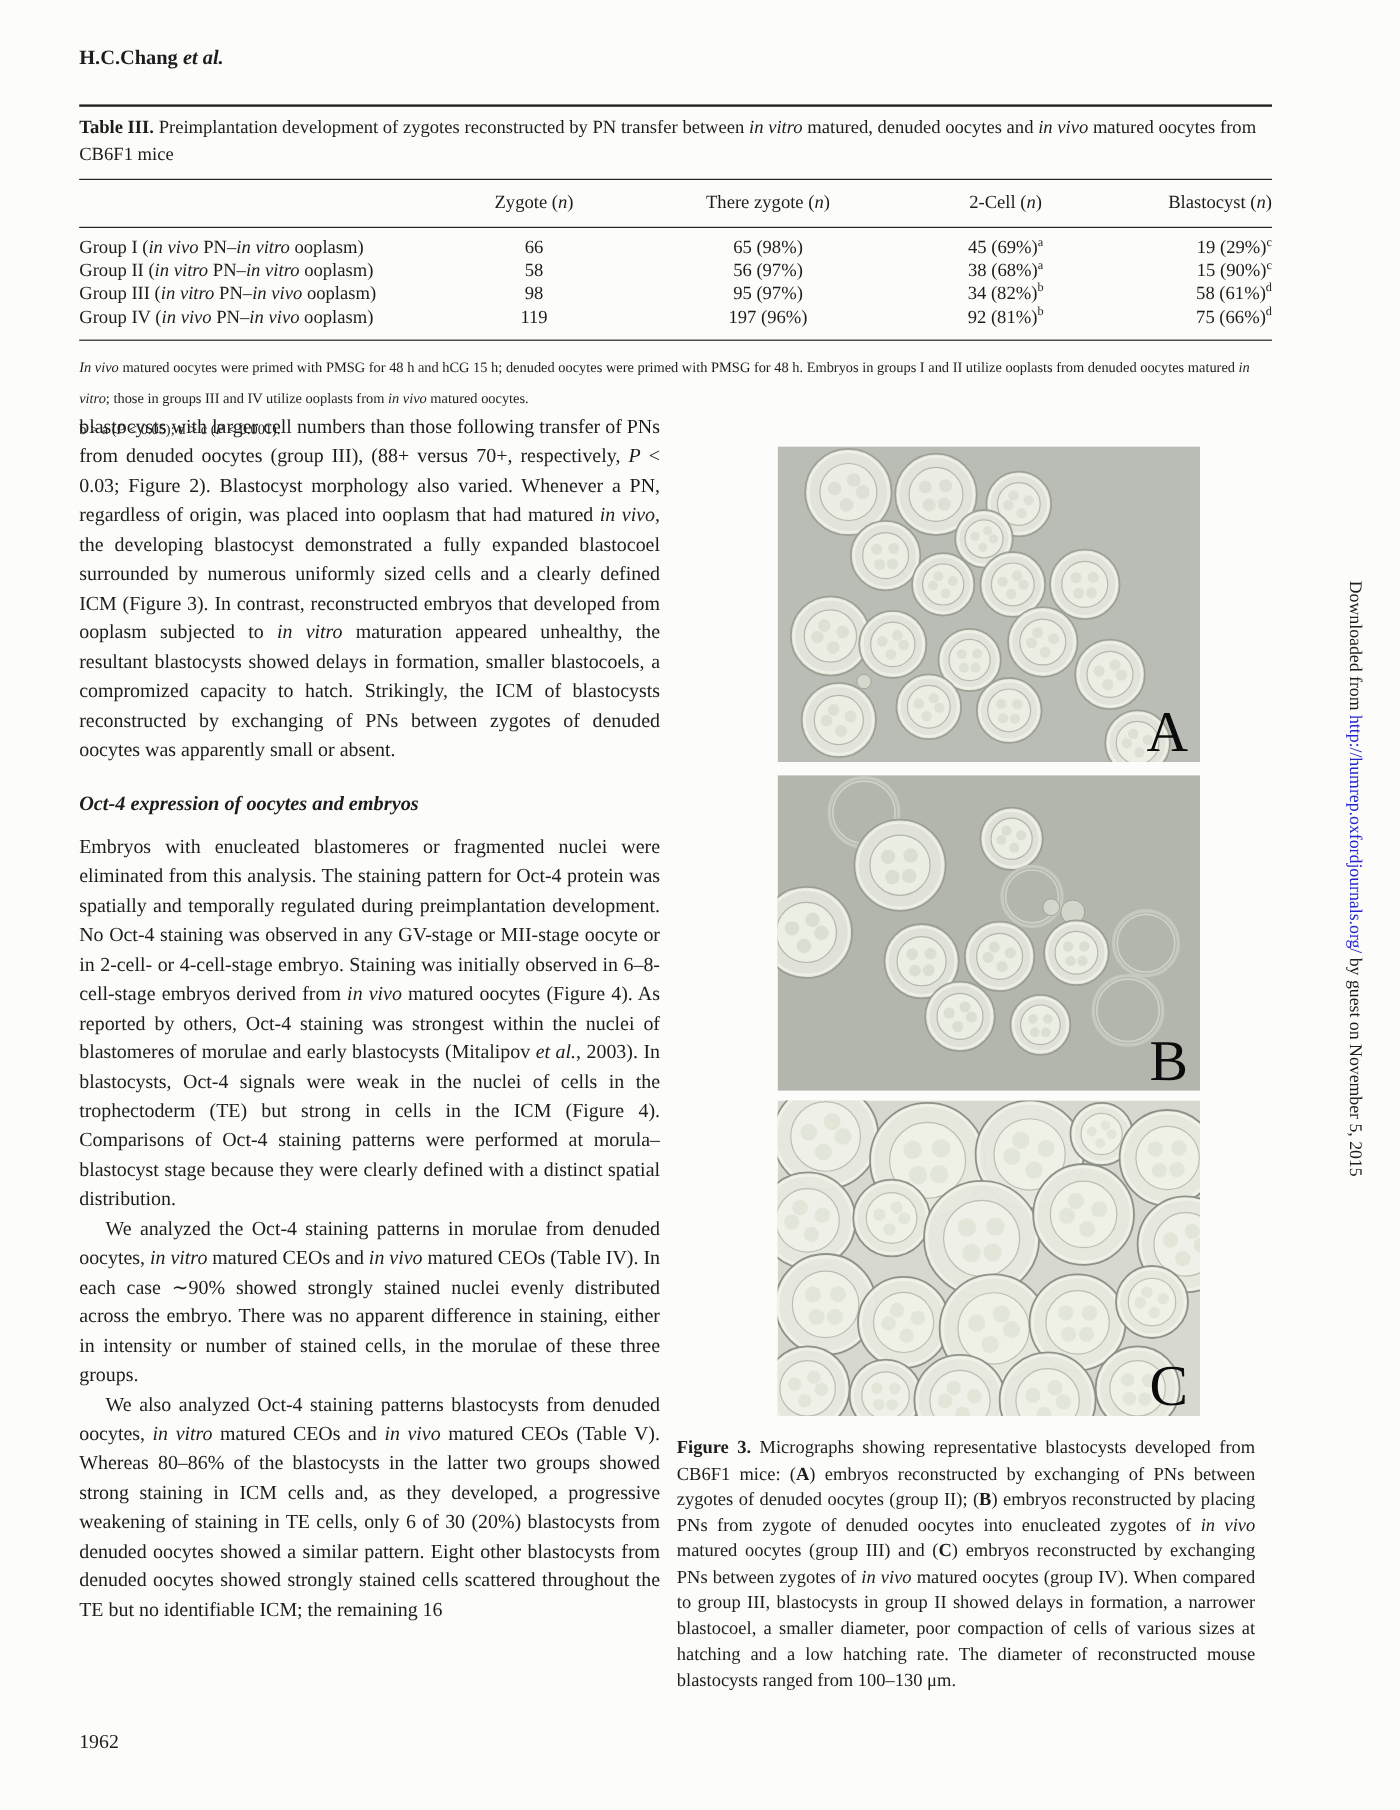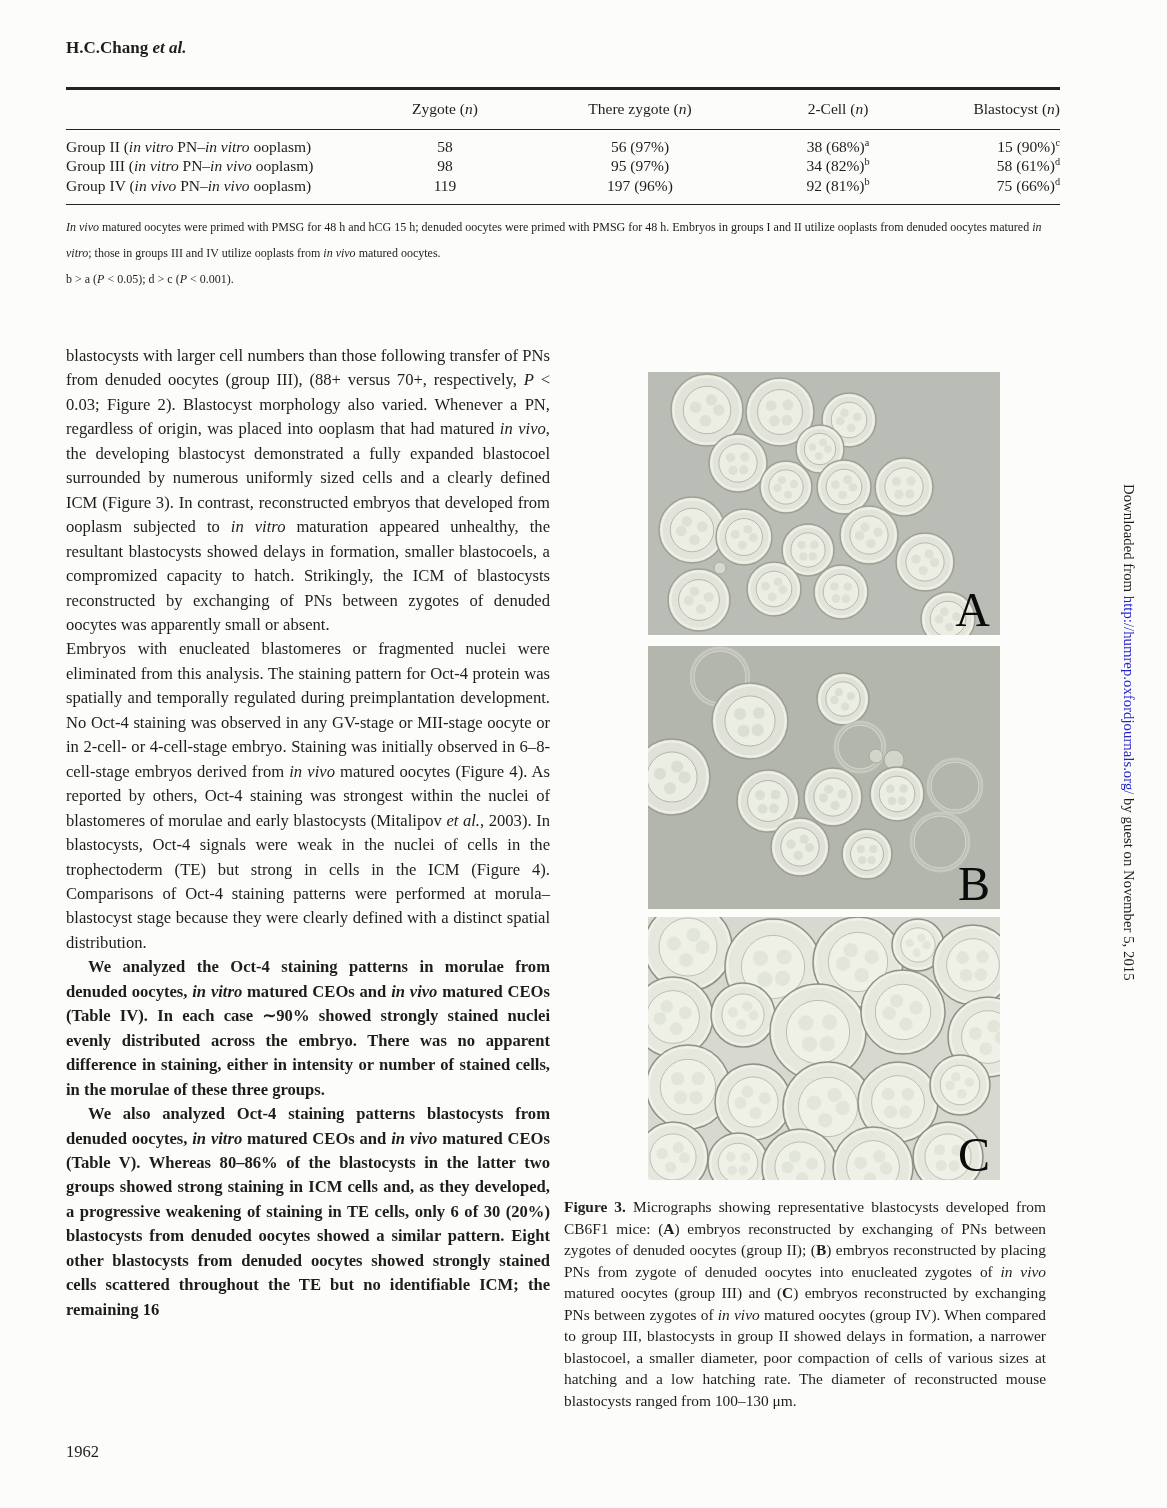--- a/index.html
+++ b/index.html
@@ -35,21 +35,21 @@
   .c-group{text-align:left;}
   .c-mid{text-align:center;}
   .c-right{text-align:right;}
   .tfoot{font-size:12px;line-height:26px;padding-top:9px;}
   
   .col-left{
     position:absolute;left:66px;top:344px;width:484px;
     font-size:16.6px;line-height:24.45px;text-align:justify;
   }
   .col-left p{margin:0;}
-  .para-indent{text-indent:22px;font-weight:bold;}
+  .para-indent{text-indent:22px;}
   .section-heading{
     font-size:16.9px;font-weight:bold;font-style:italic;
     margin:21px 0 11px 0;text-align:left;
   }
   
   .figure-panels{position:absolute;left:648px;top:372px;width:352px;}
   .panel{width:352px;height:263px;margin:0 0 11px 0;line-height:0;}
   .panel:nth-child(2){margin-bottom:8px;}
   .panel svg{display:block;}
   .fig-caption{
@@ -67,31 +67,39 @@
 </style>
 </head>
 <body>
 
 <div class="page">
 
   <div class="author-line"><span class="rs-b">H.C.Chang </span><span class="rs-bi">et al.</span></div>
 
   <div class="table-block">
     <hr class="rule rule-thick">
+    <div class="tcaption"><span class="rs-b">Table III.</span><span> Preimplantation development of zygotes reconstructed by PN transfer between </span><span class="rs-i">in vitro</span><span> matured, denuded oocytes and </span><span class="rs-i">in vivo</span><span> matured oocytes from CB6F1 mice</span></div>
     <hr class="rule">
     <div class="thead-row">
       <div class="c-group"></div>
       <div class="c-mid"><span>Zygote (</span><span class="rs-i">n</span><span>)</span></div>
       <div class="c-mid"><span>There zygote (</span><span class="rs-i">n</span><span>)</span></div>
       <div class="c-mid"><span>2-Cell (</span><span class="rs-i">n</span><span>)</span></div>
       <div class="c-right"><span>Blastocyst (</span><span class="rs-i">n</span><span>)</span></div>
     </div>
     <hr class="rule">
     <div class="tbody">
       <div class="trow">
+        <div class="c-group"><span>Group I (</span><span class="rs-i">in vivo</span><span> PN–</span><span class="rs-i">in vitro</span><span> ooplasm)</span></div>
+        <div class="c-mid">66</div>
+        <div class="c-mid">65 (98%)</div>
+        <div class="c-mid"><span>45 (69%)</span><span class="rs-sup">a</span></div>
+        <div class="c-right"><span>19 (29%)</span><span class="rs-sup">c</span></div>
+      </div>
+      <div class="trow">
         <div class="c-group"><span>Group II (</span><span class="rs-i">in vitro</span><span> PN–</span><span class="rs-i">in vitro</span><span> ooplasm)</span></div>
         <div class="c-mid">58</div>
         <div class="c-mid">56 (97%)</div>
         <div class="c-mid"><span>38 (68%)</span><span class="rs-sup">a</span></div>
         <div class="c-right"><span>15 (90%)</span><span class="rs-sup">c</span></div>
       </div>
       <div class="trow">
         <div class="c-group"><span>Group III (</span><span class="rs-i">in vitro</span><span> PN–</span><span class="rs-i">in vivo</span><span> ooplasm)</span></div>
         <div class="c-mid">98</div>
         <div class="c-mid">95 (97%)</div>
@@ -108,20 +116,21 @@
     </div>
     <hr class="rule">
     <div class="tfoot">
       <div><span class="rs-i">In vivo</span><span> matured oocytes were primed with PMSG for 48 h and hCG 15 h; denuded oocytes were primed with PMSG for 48 h. Embryos in groups I and II utilize ooplasts from denuded oocytes matured </span><span class="rs-i">in vitro</span><span>; those in groups III and IV utilize ooplasts from </span><span class="rs-i">in vivo</span><span> matured oocytes.</span></div>
       <div><span>b &gt; a (</span><span class="rs-i">P</span><span> &lt; 0.05); d &gt; c (</span><span class="rs-i">P</span><span> &lt; 0.001).</span></div>
     </div>
   </div>
 
   <div class="col-left">
     <p><span>blastocysts with larger cell numbers than those following transfer of PNs from denuded oocytes (group III), (88+ versus 70+, respectively, </span><span class="rs-i">P</span><span> &lt; 0.03; Figure 2). Blastocyst morphology also varied. Whenever a PN, regardless of origin, was placed into ooplasm that had matured </span><span class="rs-i">in vivo</span><span>, the developing blastocyst demonstrated a fully expanded blastocoel surrounded by numerous uniformly sized cells and a clearly defined ICM (Figure 3). In contrast, reconstructed embryos that developed from ooplasm subjected to </span><span class="rs-i">in vitro</span><span> maturation appeared unhealthy, the resultant blastocysts showed delays in formation, smaller blastocoels, a compromized capacity to hatch. Strikingly, the ICM of blastocysts reconstructed by exchanging of PNs between zygotes of denuded oocytes was apparently small or absent.</span></p>
+    <div class="section-heading">Oct-4 expression of oocytes and embryos</div>
     <p><span>Embryos with enucleated blastomeres or fragmented nuclei were eliminated from this analysis. The staining pattern for Oct-4 protein was spatially and temporally regulated during preimplantation development. No Oct-4 staining was observed in any GV-stage or MII-stage oocyte or in 2-cell- or 4-cell-stage embryo. Staining was initially observed in 6–8-cell-stage embryos derived from </span><span class="rs-i">in vivo</span><span> matured oocytes (Figure 4). As reported by others, Oct-4 staining was strongest within the nuclei of blastomeres of morulae and early blastocysts (Mitalipov </span><span class="rs-i">et al.</span><span>, 2003). In blastocysts, Oct-4 signals were weak in the nuclei of cells in the trophectoderm (TE) but strong in cells in the ICM (Figure 4). Comparisons of Oct-4 staining patterns were performed at morula–blastocyst stage because they were clearly defined with a distinct spatial distribution.</span></p>
     <p class="para-indent"><span>We analyzed the Oct-4 staining patterns in morulae from denuded oocytes, </span><span class="rs-i">in vitro</span><span> matured CEOs and </span><span class="rs-i">in vivo</span><span> matured CEOs (Table IV). In each case ∼90% showed strongly stained nuclei evenly distributed across the embryo. There was no apparent difference in staining, either in intensity or number of stained cells, in the morulae of these three groups.</span></p>
     <p class="para-indent"><span>We also analyzed Oct-4 staining patterns blastocysts from denuded oocytes, </span><span class="rs-i">in vitro</span><span> matured CEOs and </span><span class="rs-i">in vivo</span><span> matured CEOs (Table V). Whereas 80–86% of the blastocysts in the latter two groups showed strong staining in ICM cells and, as they developed, a progressive weakening of staining in TE cells, only 6 of 30 (20%) blastocysts from denuded oocytes showed a similar pattern. Eight other blastocysts from denuded oocytes showed strongly stained cells scattered throughout the TE but no identifiable ICM; the remaining 16</span></p>
   </div>
 
   <div class="figure-panels">
     <div class="panel">
         <svg width="352" height="263" viewBox="0 0 352 263">
           <rect width="352" height="263" fill="#babdb5"></rect>
           <circle cx="59" cy="38" r="36" fill="#e4e6dd" stroke="#9ba194" stroke-width="1.5" opacity="0.97"></circle>

